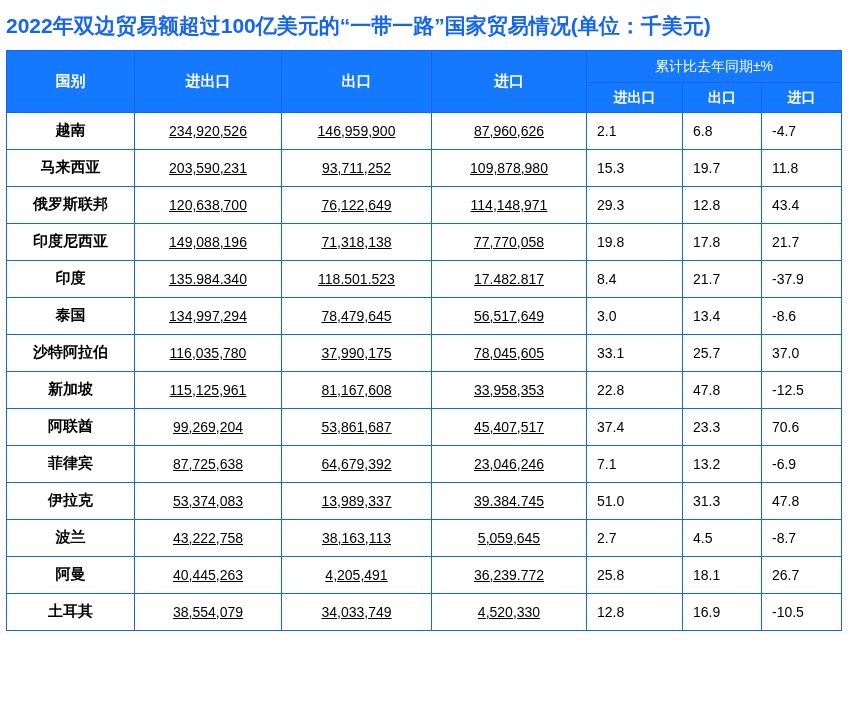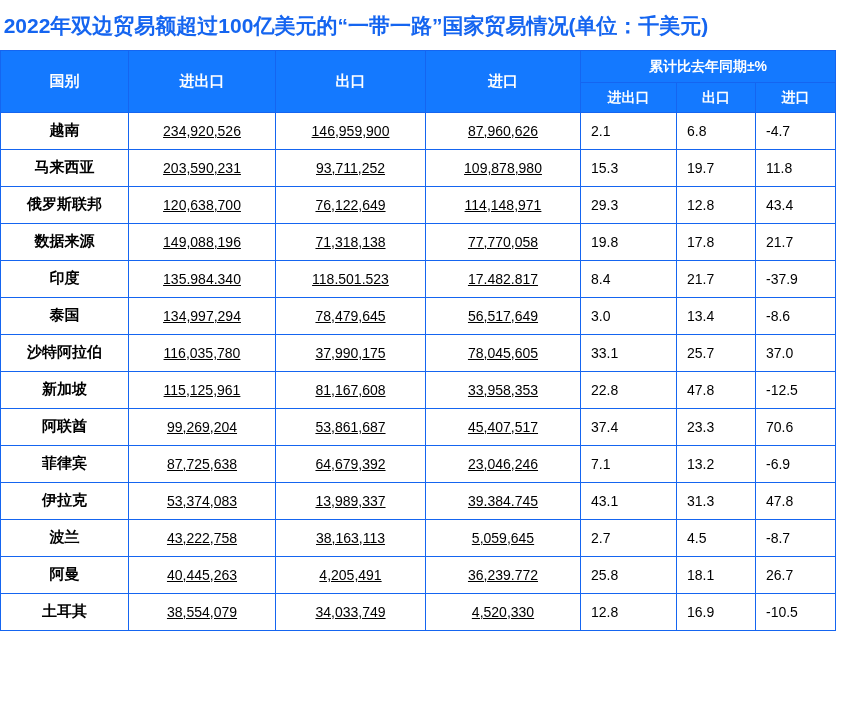--- a/index.html
+++ b/index.html
@@ -12,21 +12,21 @@
     height: 710px;
     font-family: "Liberation Sans", "DejaVu Sans", sans-serif;
     color: #000;
     overflow: hidden;
   }
   .page {
     position: relative;
     width: 712px;
     height: 710px;
     box-sizing: border-box;
-    padding: 0 0;
+    padding: 0 6px;
   }
   .title {
     color: #1565f0;
     font-size: 21px;
     font-weight: bold;
     text-align: center;
     letter-spacing: 0px;
     padding-top: 12px;
     padding-bottom: 10px;
     white-space: nowrap;
@@ -45,21 +45,21 @@
     background: #1479ff;
     color: #ffffff;
     font-size: 15px;
     font-weight: bold;
     text-align: center;
     padding: 7px 4px;
     line-height: 1.2;
   }
   thead th.grp {
     font-size: 14px;
-    font-weight: bold;
+    font-weight: normal;
   }
   thead th.sub {
     font-size: 14px;
     padding: 6px 4px;
   }
   tbody td {
     font-size: 14px;
     padding: 7px 10px;
     height: 37px;
     vertical-align: middle;
@@ -147,21 +147,21 @@
       <tr>
         <td class="country">俄罗斯联邦</td>
         <td class="num">120,638,700</td>
         <td class="num">76,122,649</td>
         <td class="num">114,148,971</td>
         <td class="pct">29.3</td>
         <td class="pct">12.8</td>
         <td class="pct">43.4</td>
       </tr>
       <tr>
-        <td class="country">数据来源</td>
+        <td class="country">印度尼西亚</td>
         <td class="num">149,088,196</td>
         <td class="num">71,318,138</td>
         <td class="num">77,770,058</td>
         <td class="pct">19.8</td>
         <td class="pct">17.8</td>
         <td class="pct">21.7</td>
       </tr>
       <tr>
         <td class="country">印度</td>
         <td class="num">135.984.340</td>
@@ -214,21 +214,21 @@
         <td class="num">23,046,246</td>
         <td class="pct">7.1</td>
         <td class="pct">13.2</td>
         <td class="pct">-6.9</td>
       </tr>
       <tr>
         <td class="country">伊拉克</td>
         <td class="num">53,374,083</td>
         <td class="num">13,989,337</td>
         <td class="num">39.384.745</td>
-        <td class="pct">43.1</td>
+        <td class="pct">51.0</td>
         <td class="pct">31.3</td>
         <td class="pct">47.8</td>
       </tr>
       <tr>
         <td class="country">波兰</td>
         <td class="num">43,222,758</td>
         <td class="num">38,163,113</td>
         <td class="num">5,059,645</td>
         <td class="pct">2.7</td>
         <td class="pct">4.5</td>

